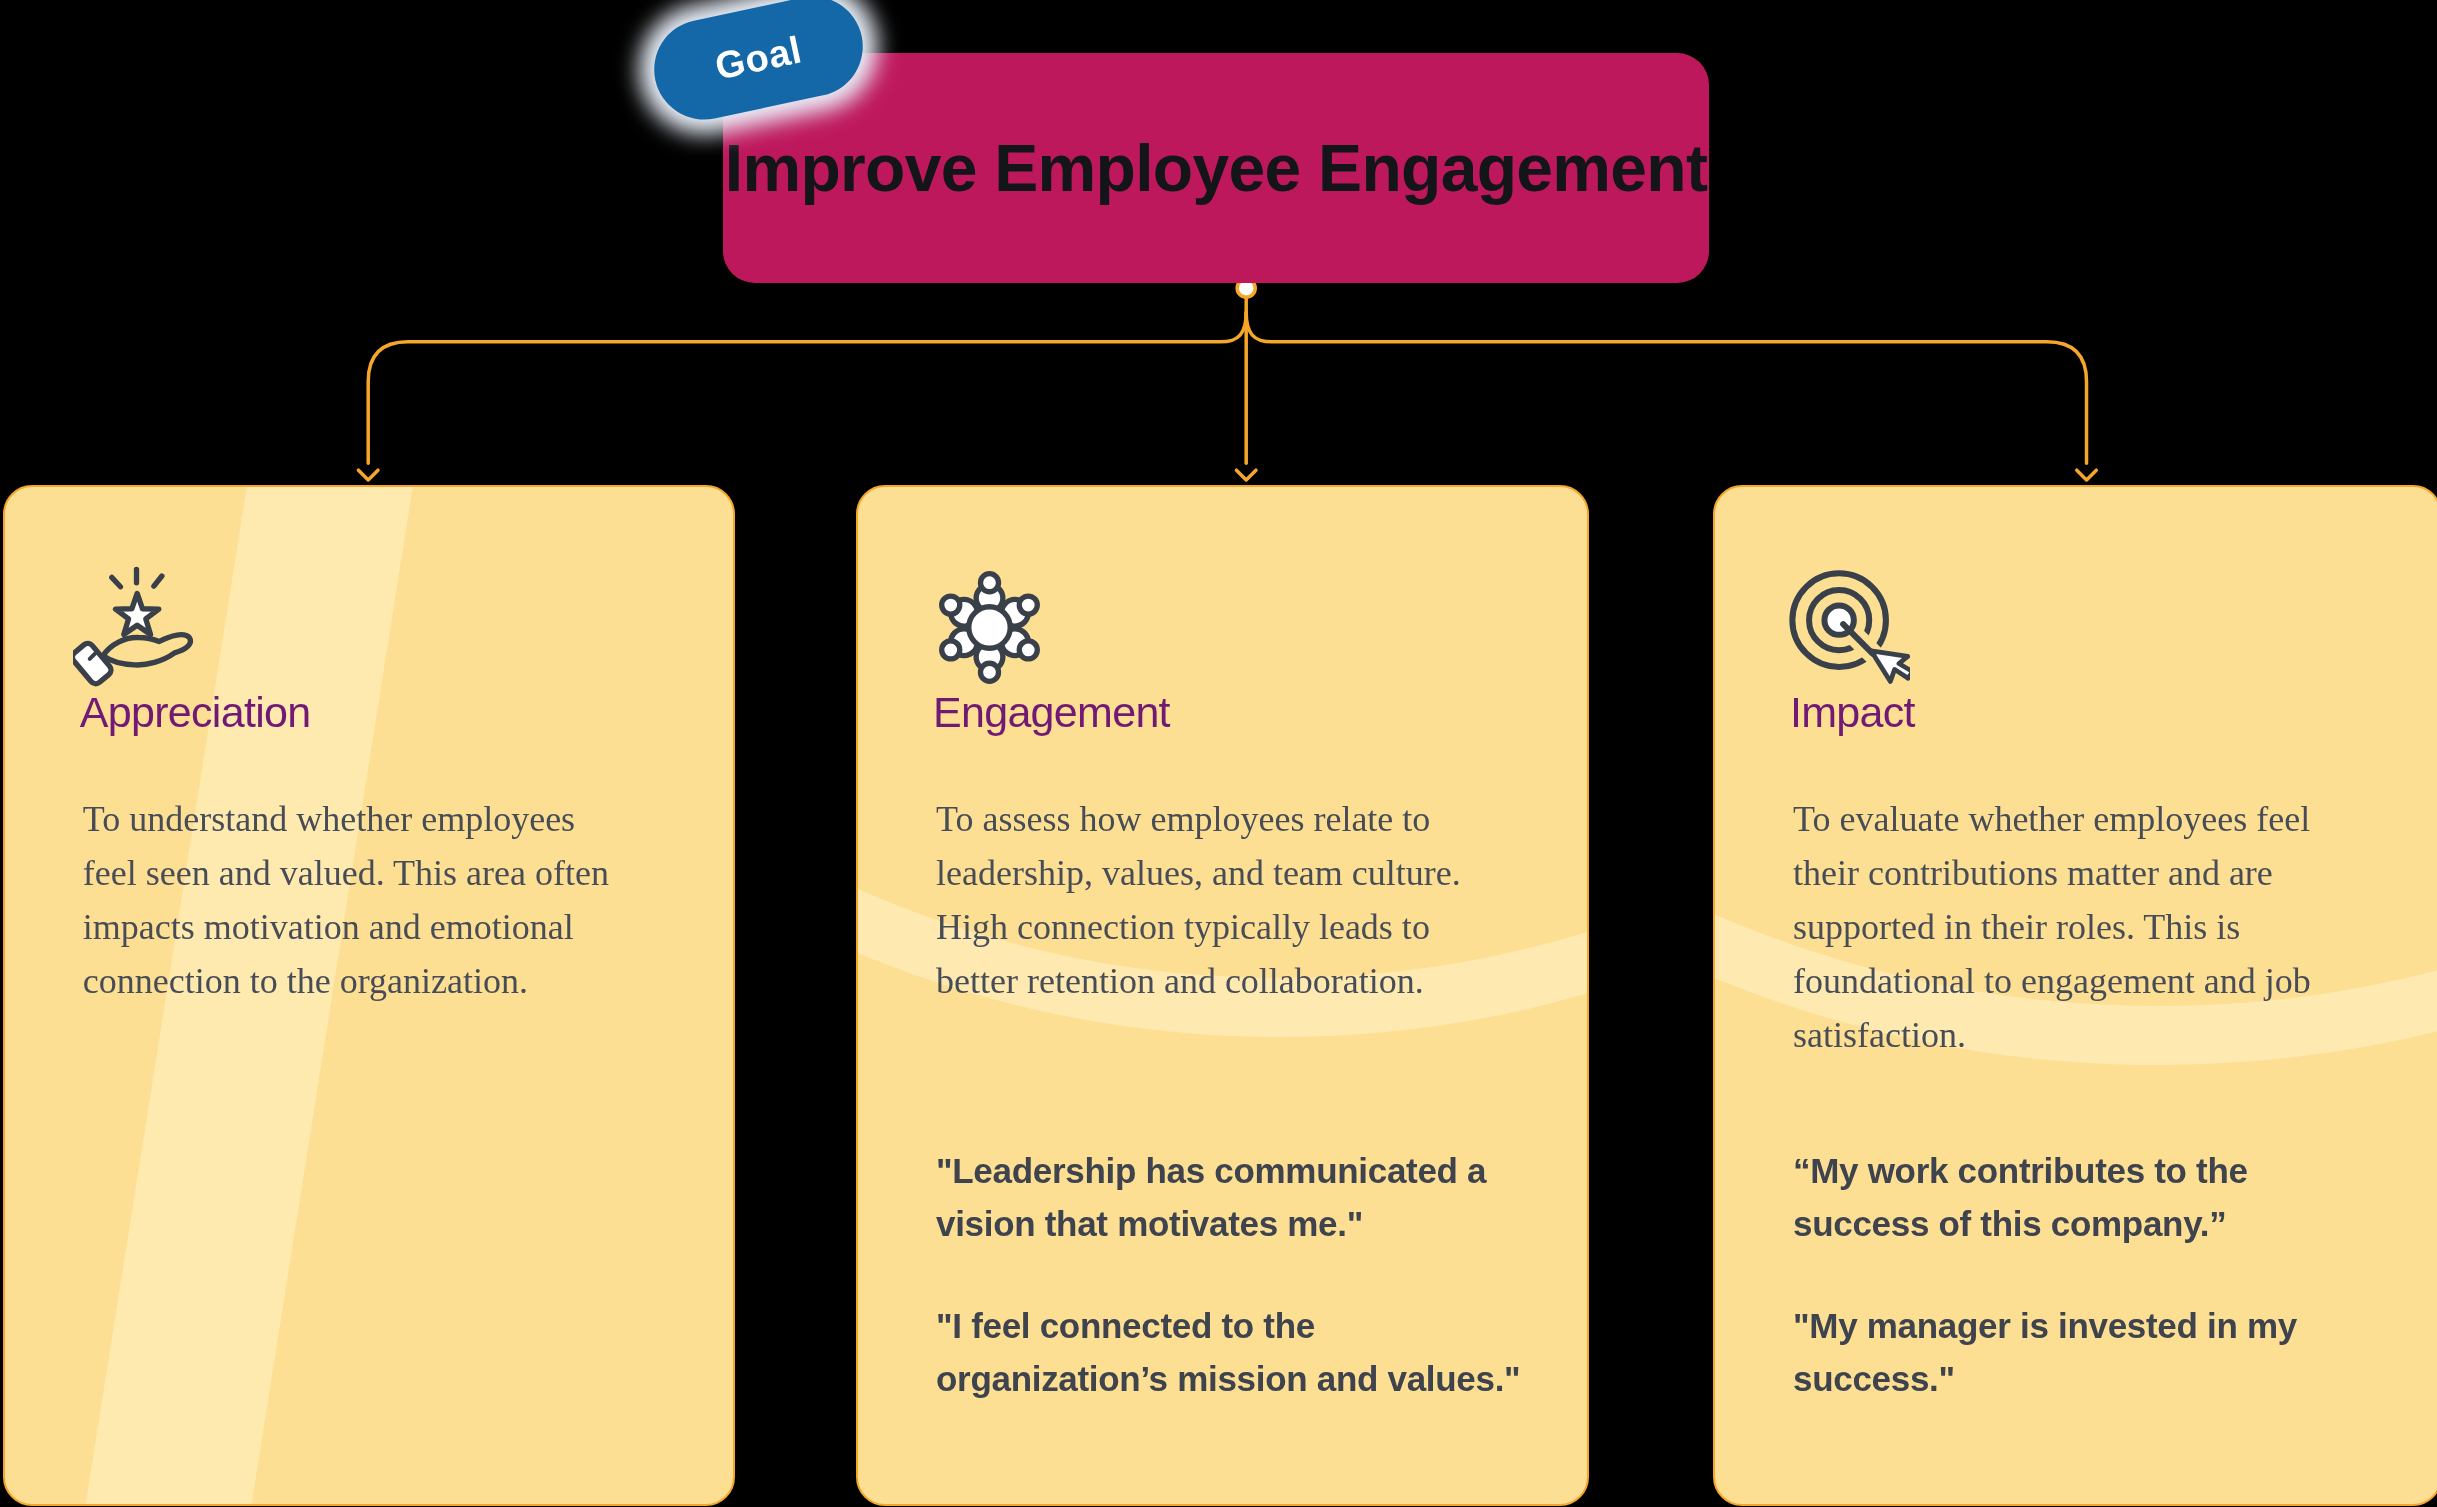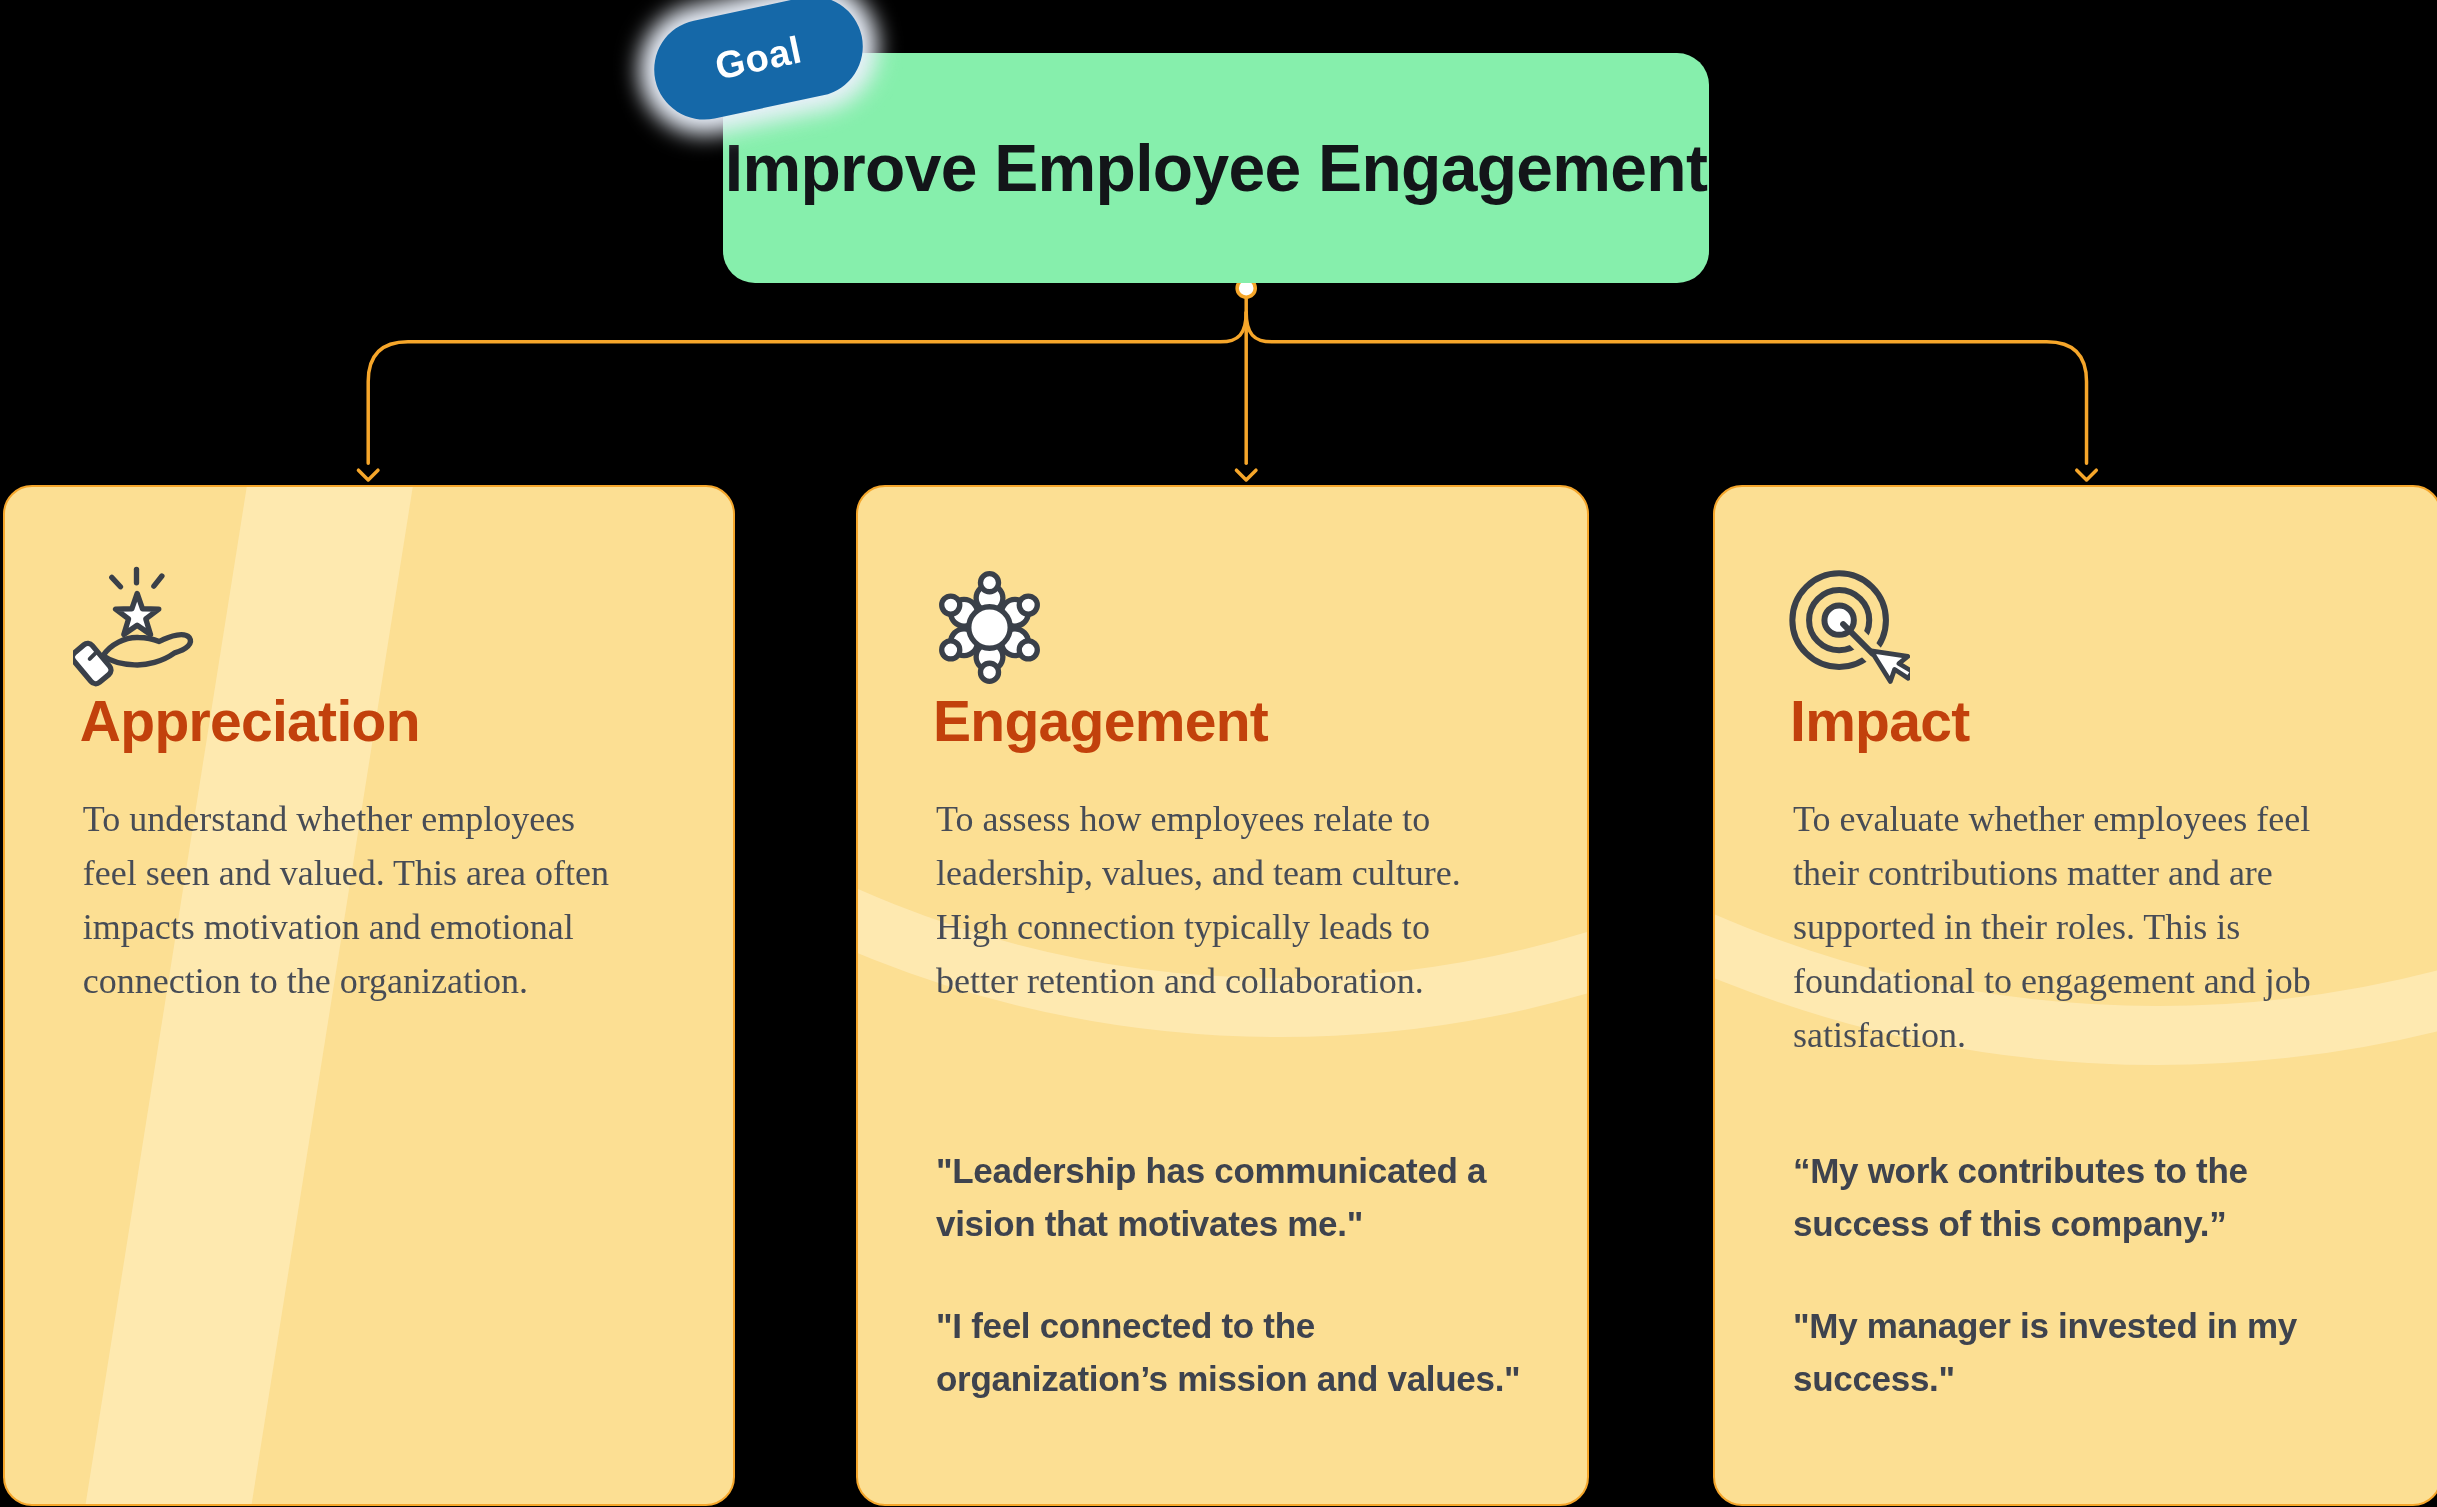--- a/index.html
+++ b/index.html
@@ -5,21 +5,21 @@
   html,body { margin:0; padding:0; background:#000; }
   body { width:2438px; height:1508px; overflow:hidden;
          font-family:"Liberation Sans", sans-serif; }
   #canvas { position:relative; width:2438px; height:1508px; background:#000; }
 
   
   #connector { position:absolute; left:0; top:0; z-index:1; }
 
   
   #goal-node { position:absolute; left:723px; top:53px; width:986px; height:230px;
-               background:#86efac; border-radius:32px; z-index:2;
+               background:#be185d; border-radius:32px; z-index:2;
                display:flex; align-items:center; justify-content:center; }
   #goal-title { font-weight:bold; font-size:66px; letter-spacing:-0.7px; color:#131519; }
 
   #goal-badge-wrap { position:absolute; left:653px; top:8.4px; z-index:5;
                      transform:rotate(-12deg); }
   .badge-halo { position:absolute; inset:-15.3px; background:#EAF0FA;
                 border-radius:91px; filter:blur(11px); }
   .badge-pill { position:relative; width:211px; height:100px; background:#1568A8;
                 border-radius:59px; display:flex; align-items:center; justify-content:center; }
   .badge-label { font-weight:bold; font-size:38px; color:#FFFFFF; letter-spacing:0.7px; }
@@ -33,21 +33,21 @@
 
   .deco { position:absolute; z-index:0; }
   .deco-stripe { top:-98px; left:150px; width:164px; height:1367px;
                  background:rgba(255,241,199,0.55); transform:rotate(9deg); }
   .deco-ring { border-radius:50%; border:59px solid rgba(255,241,200,0.55); }
   .deco-ring-mid   { width:2092px; height:2092px; left:-683px;  top:-1660px; }
   .deco-ring-right { width:2231px; height:2231px; left:-732px; top:-1771px; }
 
   .card-icon  { position:absolute; left:68px; top:77px; width:127px; height:127px; z-index:2; }
   .card-title { position:absolute; left:75px; top:201px; z-index:2;
-                font-weight:bold; font-size:57px; letter-spacing:-0.7px; color:#c2410c; }
+                font-weight:normal; font-size:43px; letter-spacing:-0.7px; color:#701a75; }
   .card-desc  { position:absolute; left:78px; top:305px; width:649px; z-index:2;
                 font-family:"Liberation Serif", serif; font-size:36px; line-height:54px;
                 color:#474C56; white-space:pre-line; }
   .card-quotes { position:absolute; left:78px; top:657px; width:655px; z-index:2; }
   .quote { margin:0 0 49px 0; font-weight:bold; font-size:35px; letter-spacing:-0.3px;
            line-height:53px; color:#3E434E; white-space:pre-line; }
 
   .icon-stroke { stroke:#3A4049; fill:none; stroke-linecap:round; stroke-linejoin:round; }
 </style>
 </head>

